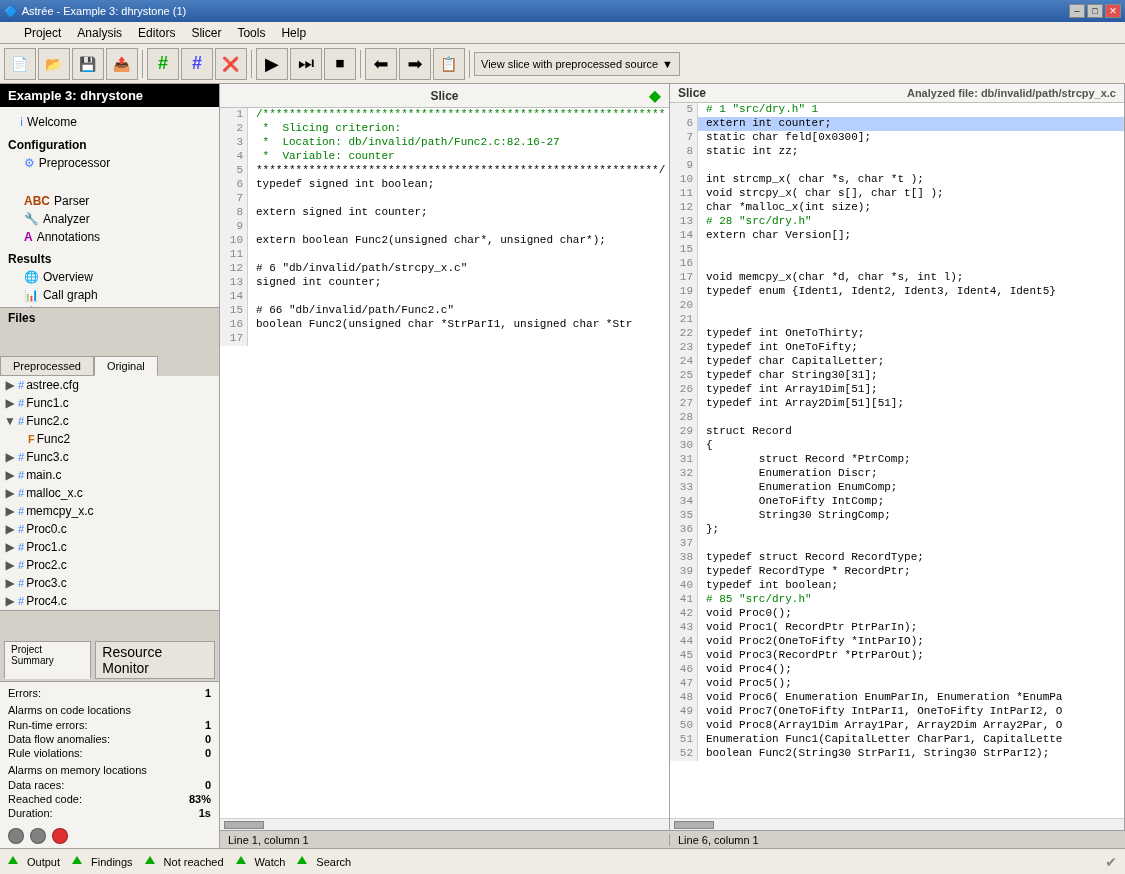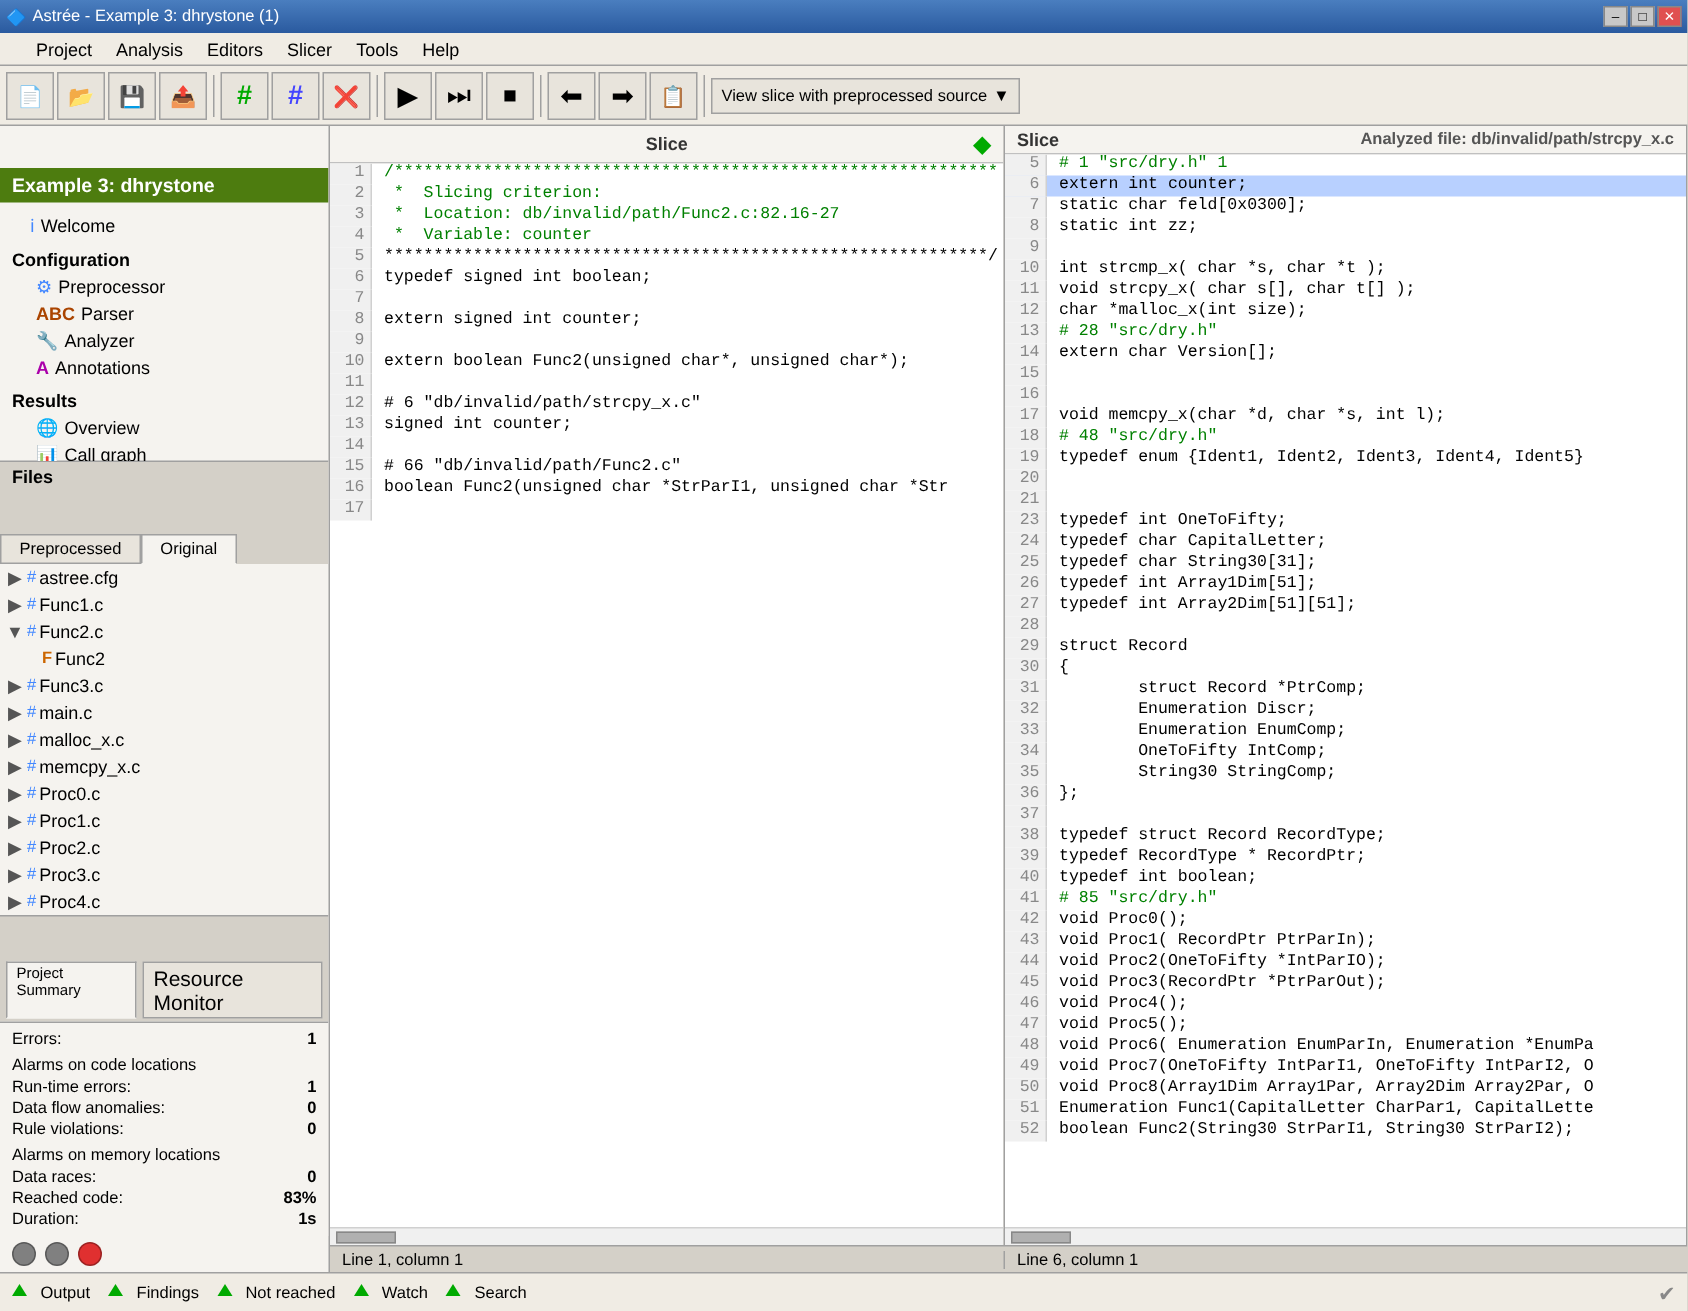--- a/index.html
+++ b/index.html
@@ -20,21 +20,21 @@
     #toolbar { background: #f0ece4; height: 40px; display: flex; align-items: center; padding: 2px 4px; border-bottom: 1px solid #a0a0a0; gap: 2px; }
     .tb-btn { width: 32px; height: 32px; background: #e8e4dc; border: 1px solid #a0a0a0; display: flex; align-items: center; justify-content: center; cursor: pointer; font-size: 14px; }
     .tb-sep { width: 1px; height: 28px; background: #a0a0a0; margin: 0 2px; }
     .tb-dropdown { display: flex; align-items: center; background: #e8e4dc; border: 1px solid #a0a0a0; height: 24px; padding: 0 6px; cursor: pointer; font-size: 11px; gap: 4px; }
 
     
     #main { display: flex; height: calc(874px - 22px - 22px - 40px - 26px); }
 
     
     #sidebar { width: 220px; background: #f5f3ef; border-right: 1px solid #a0a0a0; display: flex; flex-direction: column; overflow: hidden; }
-    #sidebar-header { background: #4d7c0f; color: white; padding: 4px 8px; font-size: 13px; font-weight: bold; margin-top: 28px; }
+    #sidebar-header { background: #000000; color: white; padding: 4px 8px; font-size: 13px; font-weight: bold; }
     #sidebar-content { flex: 1; overflow-y: auto; padding: 4px; }
     .sidebar-section { font-size: 11px; margin-top: 4px; }
     .sidebar-section-title { font-weight: bold; padding: 2px 4px; color: #000; font-size: 12px; }
     .sidebar-item { display: flex; align-items: center; padding: 2px 4px 2px 16px; cursor: pointer; font-size: 12px; gap: 4px; }
     .sidebar-item.active { background: #316ac5; color: white; }
     .sidebar-item .icon { font-size: 12px; }
 
     
     #files-section { border-top: 1px solid #a0a0a0; }
     #files-header { background: #d4d0c8; padding: 3px 8px; font-weight: bold; font-size: 12px; }
@@ -145,21 +145,21 @@
         <span class="icon" style="color:#4488ff;">ℹ</span>
         <span>Welcome</span>
       </div>
 
       <div class="sidebar-section">
         <div class="sidebar-section-title">Configuration</div>
         <div class="sidebar-item" style="padding-left:20px;">
           <span class="icon" style="color:#4488ff;">⚙</span>
           <span>Preprocessor</span>
         </div>
-        <div class="sidebar-item" style="padding-left:20px;">
+        <div class="sidebar-item" style="padding-left:20px;margin-top:20px;">
           <span class="icon" style="color:#aa4400; font-weight:bold;">ABC</span>
           <span>Parser</span>
         </div>
         <div class="sidebar-item" style="padding-left:20px;">
           <span class="icon">🔧</span>
           <span>Analyzer</span>
         </div>
         <div class="sidebar-item" style="padding-left:20px;">
           <span class="icon" style="color:#aa00aa; font-weight:bold;">A</span>
           <span>Annotations</span>
@@ -444,34 +444,34 @@
             </div>
             <div class="code-line">
               <div class="line-num">16</div>
               <div class="line-code"></div>
             </div>
             <div class="code-line">
               <div class="line-num">17</div>
               <div class="line-code">void memcpy_x(char *d, char *s, int l);</div>
             </div>
             <div class="code-line">
-              <div class="line-num">18</div>
-              <div class="line-code" style="color: rgb(0, 128, 0);"># 48 "src/dry.h"</div>
-            </div>
-            <div class="code-line">
               <div class="line-num">19</div>
               <div class="line-code">typedef enum {Ident1, Ident2, Ident3, Ident4, Ident5}</div>
             </div>
             <div class="code-line">
               <div class="line-num">20</div>
               <div class="line-code"></div>
             </div>
             <div class="code-line">
               <div class="line-num">21</div>
               <div class="line-code"></div>
+            </div>
+            <div class="code-line">
+              <div class="line-num">22</div>
+              <div class="line-code">typedef int OneToThirty;</div>
             </div>
             <div class="code-line">
               <div class="line-num">23</div>
               <div class="line-code">typedef int OneToFifty;</div>
             </div>
             <div class="code-line">
               <div class="line-num">24</div>
               <div class="line-code">typedef char CapitalLetter;</div>
             </div>
             <div class="code-line">

